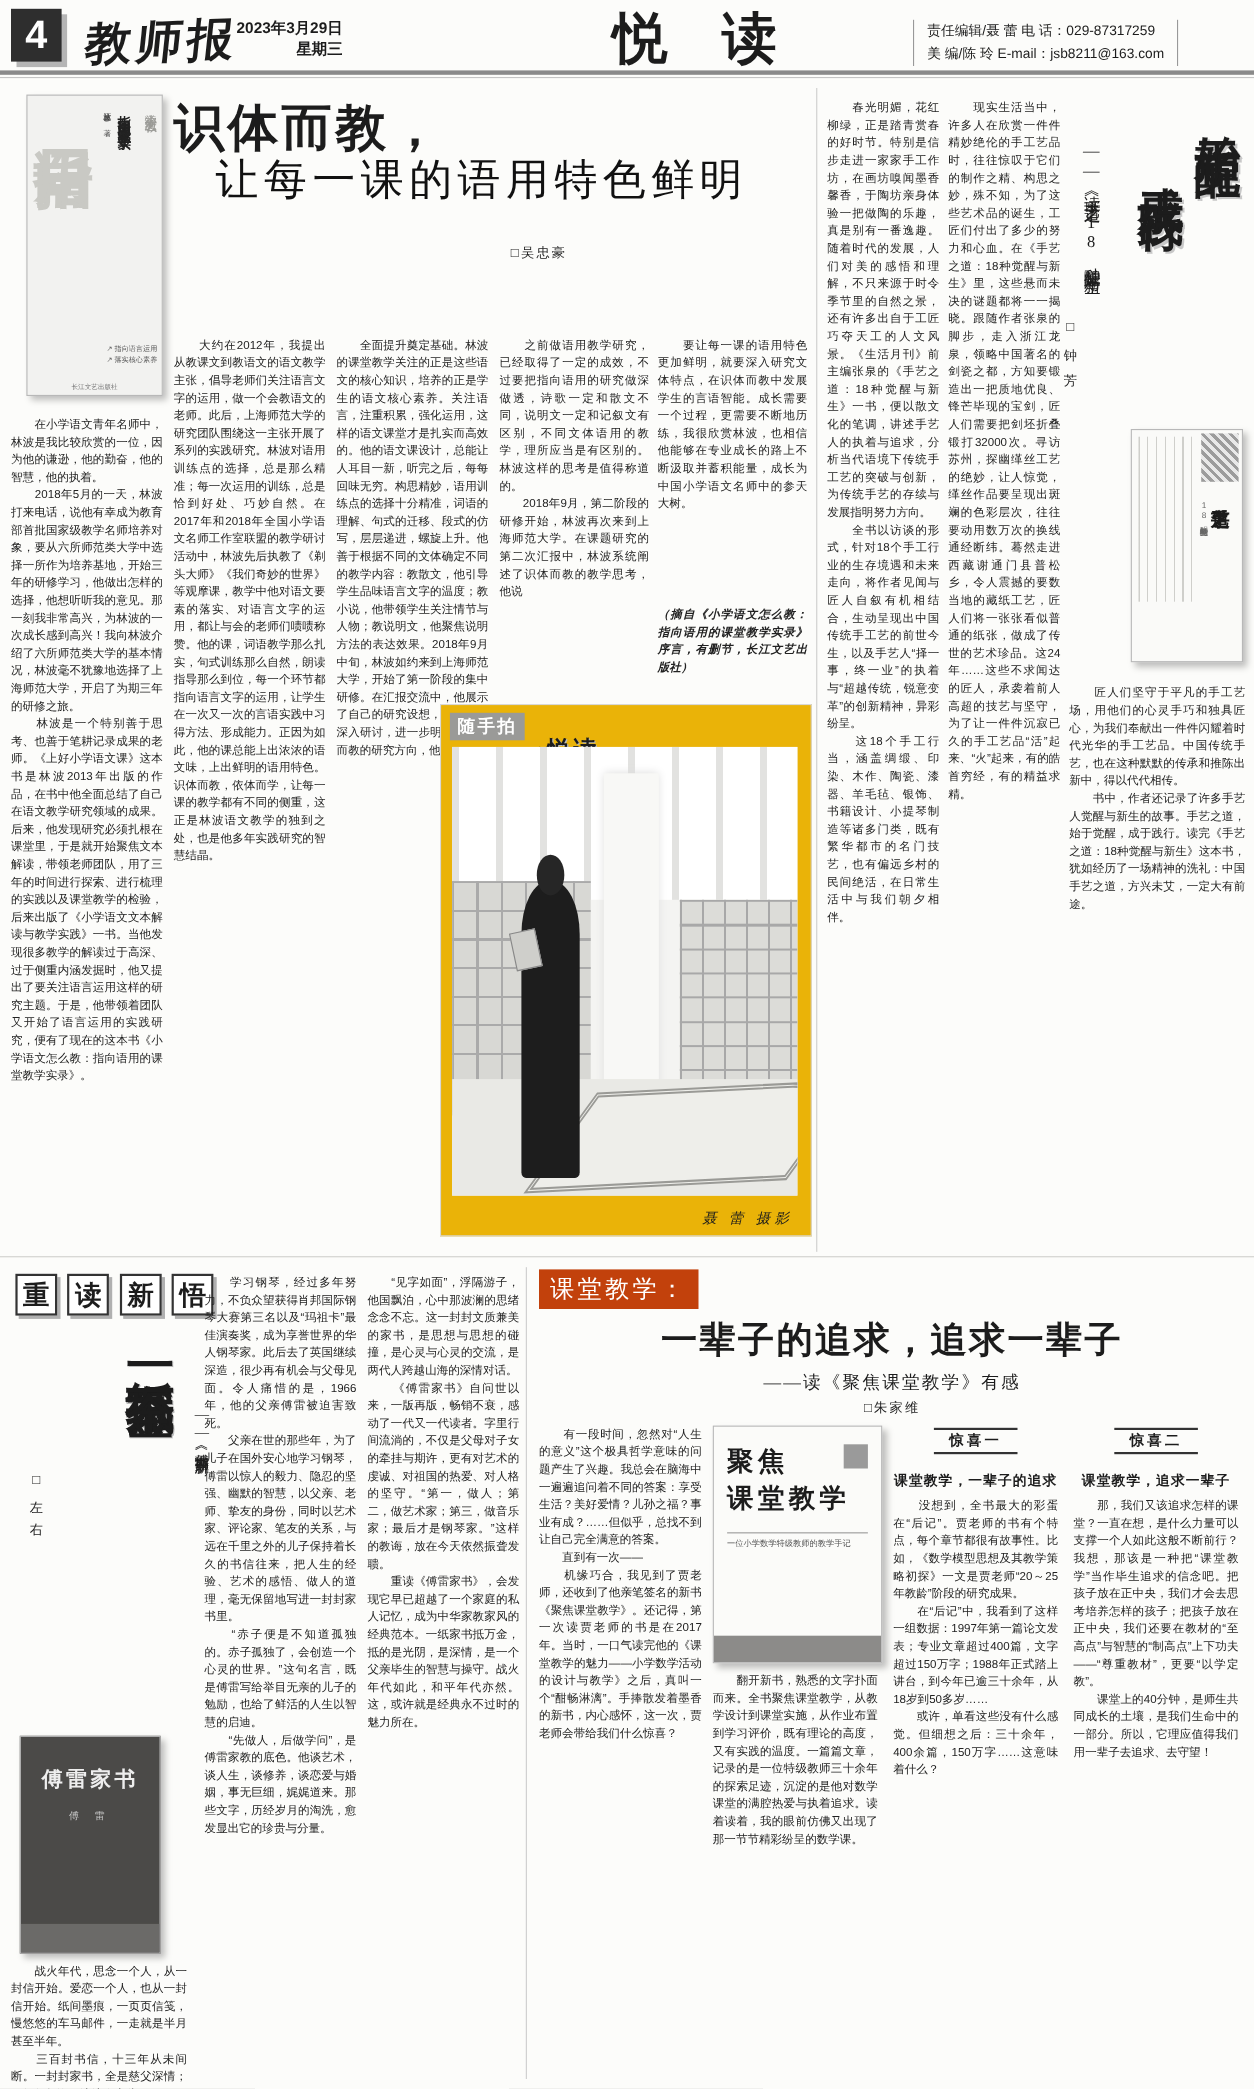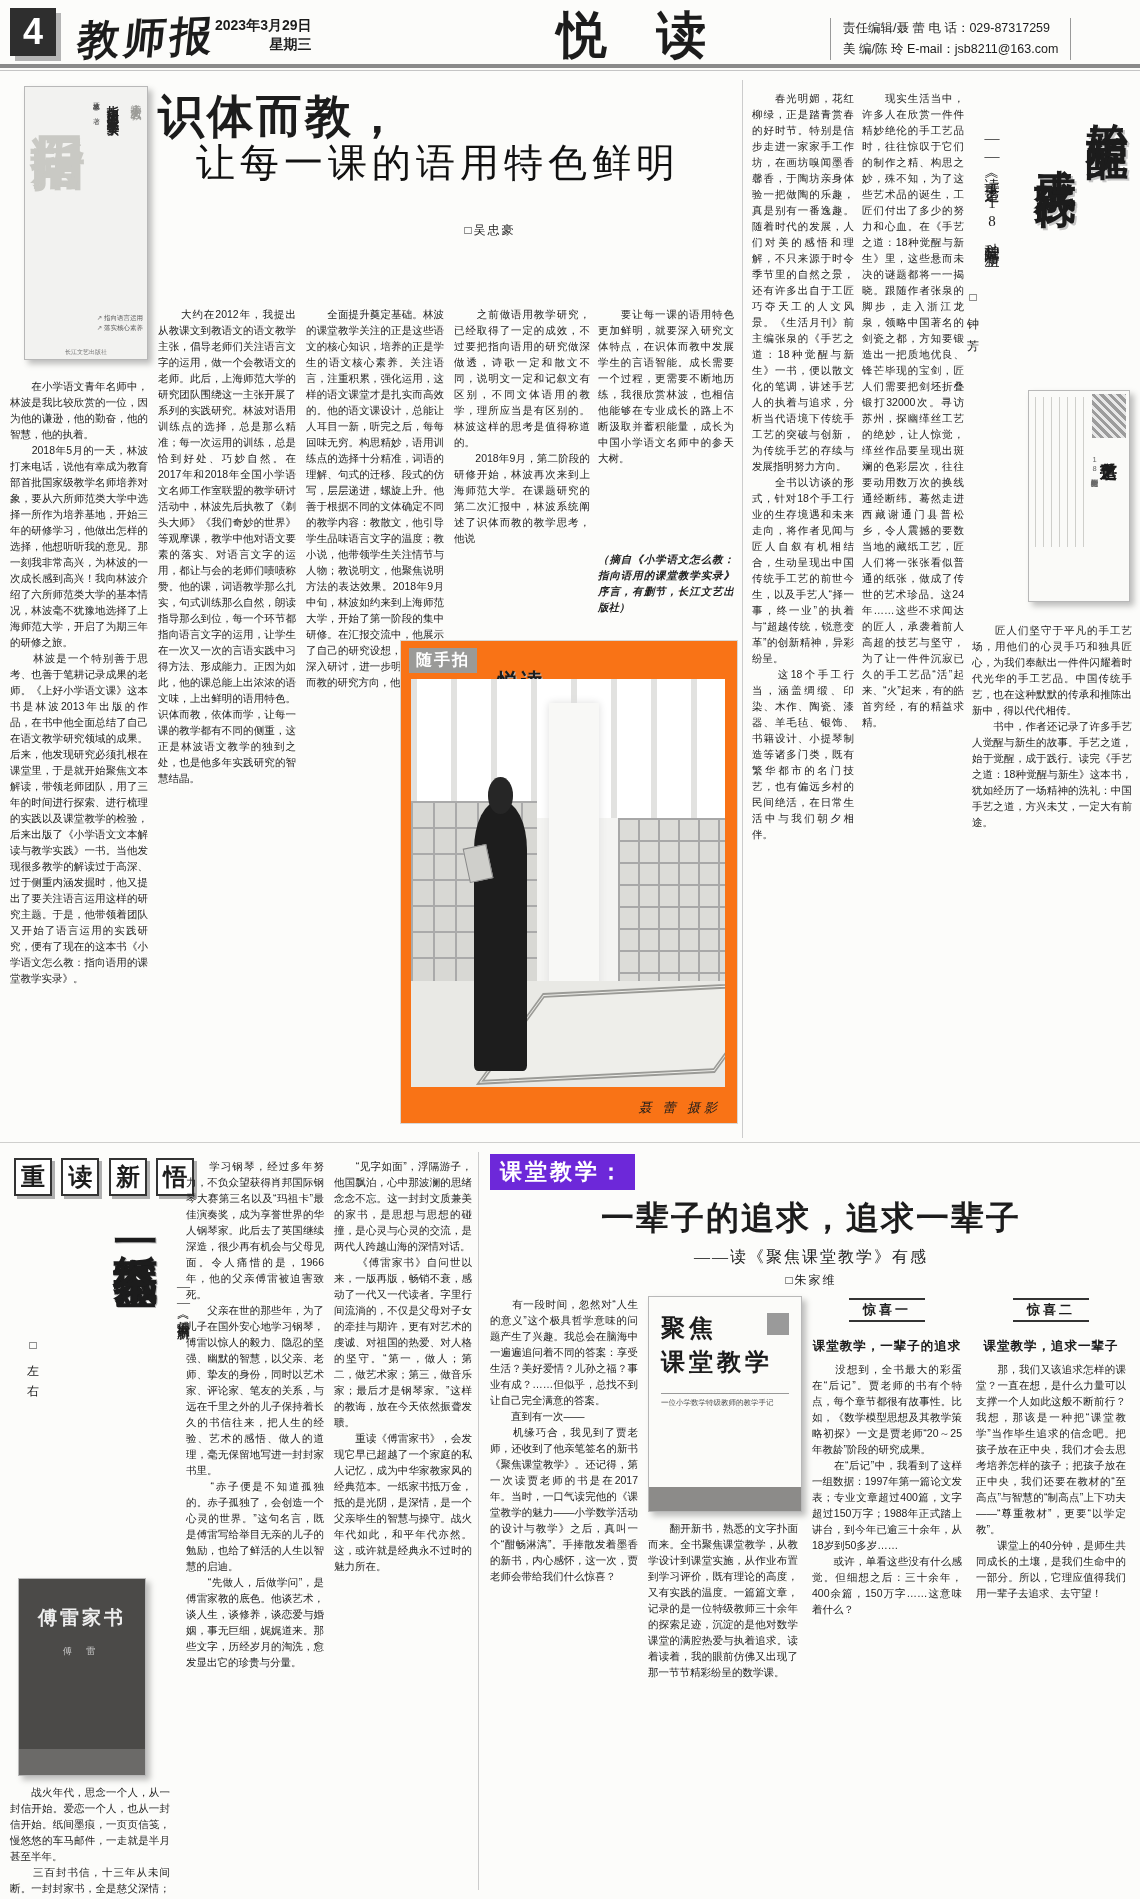--- a/index.html
+++ b/index.html
@@ -63,21 +63,21 @@
 
   
   .m-title1{left:158px;top:86px;font-size:46px;font-weight:900;letter-spacing:3px;}
   .m-title2{left:196px;top:136px;font-size:39px;font-weight:500;letter-spacing:5px;color:#111;}
   .m-deck{left:244px;top:190px;width:492px;background:#e6e6e4;text-align:center;font-size:20px;
           padding:3px 0;letter-spacing:3px;}
   .m-byline{left:244px;top:222px;width:492px;text-align:center;font-size:12px;letter-spacing:2px;}
   .note{font-family:"Liberation Serif",serif;font-style:italic;font-weight:bold;}
 
   
-  .photobox{left:400px;top:640px;width:336px;height:482px;background:#f97316;border:1px solid #d8d8d6;}
+  .photobox{left:400px;top:640px;width:336px;height:482px;background:#eab308;border:1px solid #d8d8d6;}
   .ptag{position:absolute;left:8px;top:7px;background:#9a9a98;color:#fff;font-weight:bold;
         font-size:16px;padding:2px 7px;letter-spacing:2px;}
   .ptag2{position:absolute;left:86px;top:5px;font-size:21px;font-weight:900;
         font-family:"DejaVu Serif",serif;letter-spacing:3px;text-shadow:1px 1px 0 #bbb;margin-top:21px;}
   .photo{position:absolute;left:10px;top:38px;width:314px;height:408px;background:#f4f4f2;overflow:hidden;}
   .ph-window{position:absolute;left:0;top:0;width:100%;height:34%;
      background:repeating-linear-gradient(90deg,#e2e2e0 0 6px,#fff 6px 40px);}
   .ph-shelf-l{position:absolute;left:0;top:30%;width:40%;height:52%;background:#d8d8d4;
      background-image:repeating-linear-gradient(#aaa 0 2px,transparent 2px 26px),
                       repeating-linear-gradient(90deg,#aaa 0 2px,transparent 2px 22px);}
@@ -105,21 +105,21 @@
 
   
   .badge4 .bch{display:inline-block;width:34px;height:34px;border:2px solid #333;margin-right:5px;
       font-size:24px;font-weight:bold;text-align:center;line-height:34px;background:#fff;
       box-shadow:3px 3px 0 #b0b0b0;font-family:"DejaVu Serif",serif;}
   .rr-title{font-family:"DejaVu Serif",serif;font-weight:900;font-size:44px;line-height:47px;
             letter-spacing:2px;text-shadow:1px 1px 0 #bbb;}
   .rr-sub{font-size:13px;font-family:"Liberation Serif",serif;letter-spacing:1px;}
   .rr-by{font-size:12px;letter-spacing:3px;}
 
-  .cl-badge{display:inline-block;background:#6d28d9;color:#fff;font-size:22px;font-weight:bold;
+  .cl-badge{display:inline-block;background:#c2410c;color:#fff;font-size:22px;font-weight:normal;
             padding:3px 10px;letter-spacing:3px;}
   .cl-headline{font-size:33px;font-weight:900;letter-spacing:2px;text-align:center;}
   .cl-sub{font-size:16px;text-align:center;font-family:"Liberation Serif",serif;letter-spacing:2px;}
   .cl-by{font-size:12px;text-align:center;letter-spacing:2px;}
   .subhead{text-align:center;margin:2px 0 6px 0;}
   .subhead .lab{display:inline-block;font-size:13px;font-weight:900;border-top:2px solid #333;
                 border-bottom:2px solid #333;padding:1px 14px;letter-spacing:3px;}
   .subhead .ttl{margin-top:16px;font-size:12.5px;font-weight:900;letter-spacing:1px;}
 </style>
 </head>

